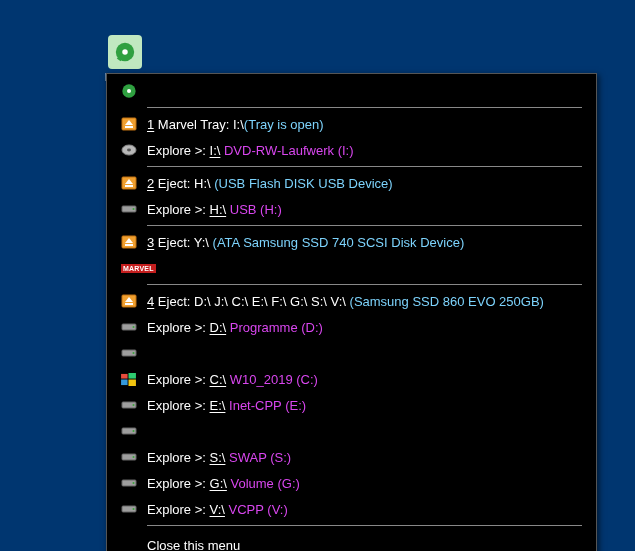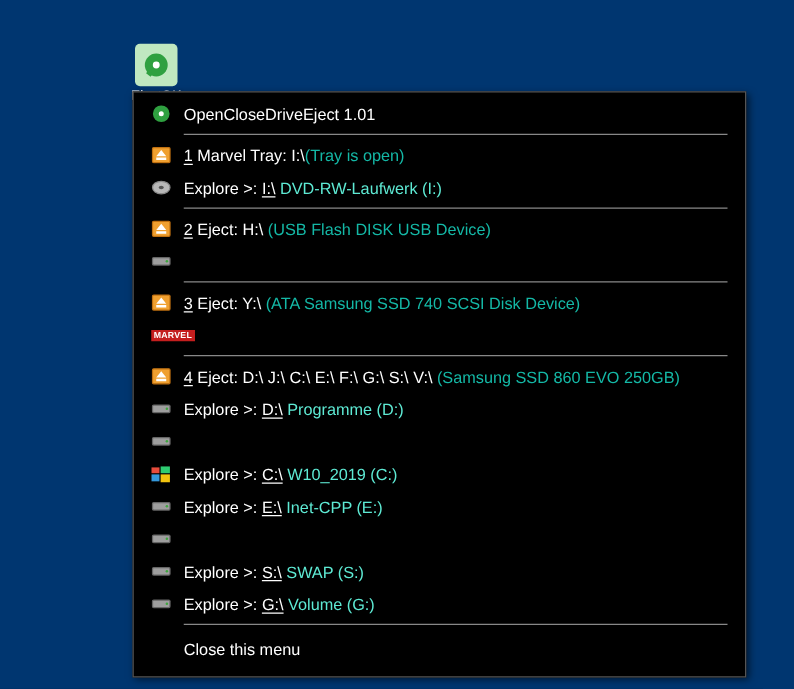--- a/index.html
+++ b/index.html
@@ -70,22 +70,22 @@
   .sep {
     height: 0;
     border-top: 1px solid #888;
     margin: 3px 14px 3px 40px;
   }
   .txt { display:inline; }
   .hk {
     text-decoration: underline;
     text-underline-offset: 2px;
   }
-  .desc { color:#14b8a6; }
-  .suffix { color:#5eead4; }
+  .desc { color:#7dd3fc; }
+  .suffix { color:#d946ef; }
   .head-row .txt {
     color:#fff;
   }
   
   svg { display:block; }
   .marvel-badge {
     font-family: Arial, sans-serif;
     font-size: 7px;
     font-weight: bold;
     background:#c41e1e;
@@ -115,21 +115,20 @@
 
 <div class="menu">
 
   <div class="menu-row head-row">
     <span class="icon-cell">
       <svg width="16" height="16" viewBox="0 0 24 24">
         <circle cx="12" cy="12" r="10" fill="#2fa040"></circle>
         <circle cx="12" cy="12" r="3" fill="#fff"></circle>
       </svg>
     </span>
-    <span class="txt">OpenCloseDriveEject 1.01</span>
   </div>
 
   <div id="groups">
       <div class="sep"></div>
       <div class="menu-row clickable">
         <span class="icon-cell">
           <svg width="16" height="14" viewBox="0 0 16 14">
             <rect x="1" y="1" width="14" height="12" rx="1" fill="#f0a030" stroke="#c07010"></rect>
             <polygon points="8,3 12,8 4,8" fill="#fff"></polygon>
             <rect x="4" y="9" width="8" height="2" fill="#fff"></rect>
@@ -157,20 +156,21 @@
         </span>
         <span class="txt"><span class="hk">2</span> <span>Eject:</span> <span>H:\ </span><span class="desc">(USB Flash DISK USB Device)</span></span>
       </div>
       <div class="menu-row clickable">
         <span class="icon-cell">
           <svg width="16" height="10" viewBox="0 0 16 10">
             <rect x="1" y="2" width="14" height="6" rx="1" fill="#9e9e9e" stroke="#666"></rect>
             <circle cx="12.5" cy="5" r="1" fill="#3da53d"></circle>
           </svg>
         </span>
+        <span class="txt"><span>Explore &gt;: </span><span class="hk">H:\</span><span class="suffix"> USB (H:)</span></span>
       </div>
       <div class="sep"></div>
       <div class="menu-row clickable">
         <span class="icon-cell">
           <svg width="16" height="14" viewBox="0 0 16 14">
             <rect x="1" y="1" width="14" height="12" rx="1" fill="#f0a030" stroke="#c07010"></rect>
             <polygon points="8,3 12,8 4,8" fill="#fff"></polygon>
             <rect x="4" y="9" width="8" height="2" fill="#fff"></rect>
           </svg>
         </span>
@@ -248,20 +248,29 @@
       </div>
       <div class="menu-row clickable">
         <span class="icon-cell">
           <svg width="16" height="10" viewBox="0 0 16 10">
             <rect x="1" y="2" width="14" height="6" rx="1" fill="#9e9e9e" stroke="#666"></rect>
             <circle cx="12.5" cy="5" r="1" fill="#3da53d"></circle>
           </svg>
         </span>
         <span class="txt"><span>Explore &gt;: </span><span class="hk">G:\</span><span class="suffix"> Volume (G:)</span></span>
       </div>
+      <div class="menu-row clickable">
+        <span class="icon-cell">
+          <svg width="16" height="10" viewBox="0 0 16 10">
+            <rect x="1" y="2" width="14" height="6" rx="1" fill="#9e9e9e" stroke="#666"></rect>
+            <circle cx="12.5" cy="5" r="1" fill="#3da53d"></circle>
+          </svg>
+        </span>
+        <span class="txt"><span>Explore &gt;: </span><span class="hk">V:\</span><span class="suffix"> VCPP (V:)</span></span>
+      </div>
     </div>
 
   <div class="sep"></div>
 
   <div class="menu-row clickable close-row">
     <span class="icon-cell"></span>
     <span class="txt">Close this menu</span>
   </div>
 
 </div>

